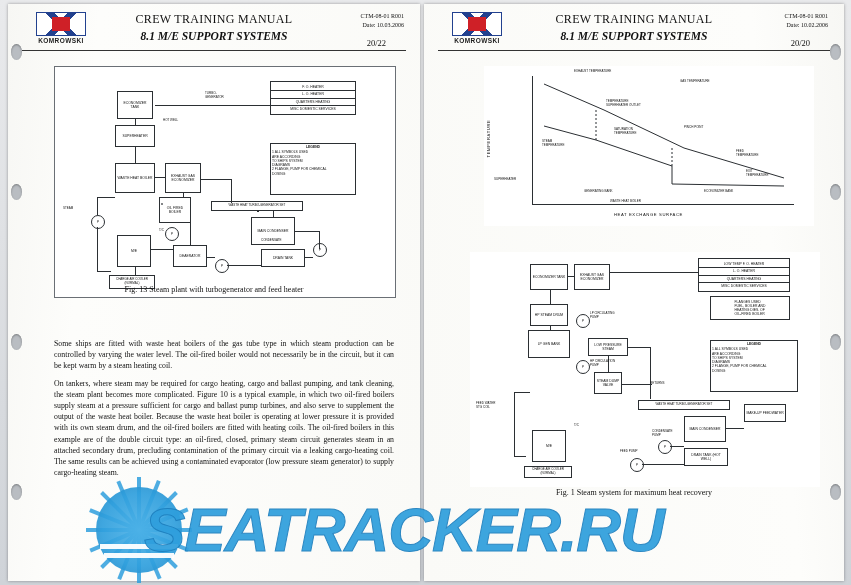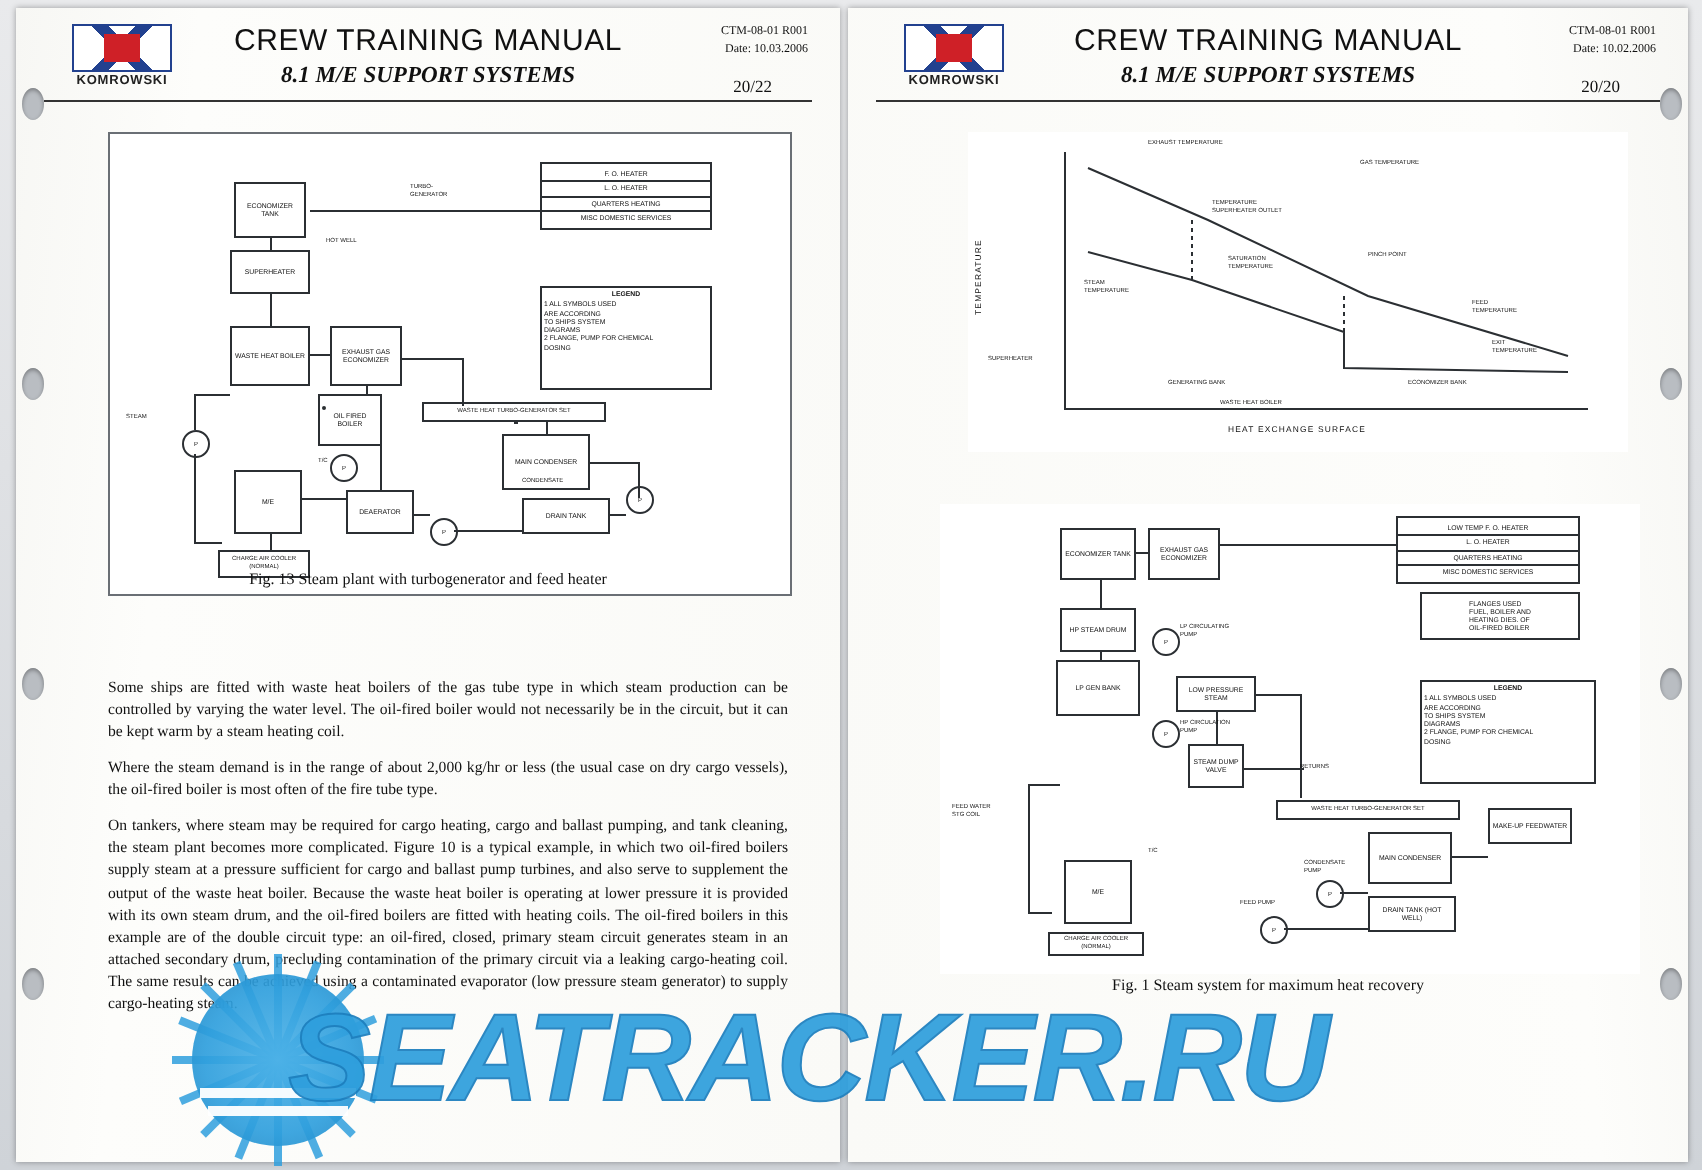--- a/index.html
+++ b/index.html
@@ -42,21 +42,21 @@
     background:
       linear-gradient(45deg,transparent 44%,#22418f 44%,#22418f 56%,transparent 56%),
       linear-gradient(-45deg,transparent 44%,#22418f 44%,#22418f 56%,transparent 56%);
   }
   .flag:after{
     content:"";position:absolute;left:15px;top:4px;width:18px;height:14px;background:#cf2027;
   }
   .logotext{font-family:"Liberation Sans",sans-serif;font-size:6.5px;font-weight:bold;
             letter-spacing:.4px;color:#222;margin-top:1px;}
   .hdr .ctr{position:absolute;left:0;right:0;top:0;text-align:center;}
-  .ctr .t1{font-size:15px;letter-spacing:.3px;color:#111;font-family:Liberation Sans, sans-serif;}
+  .ctr .t1{font-size:12px;letter-spacing:.3px;color:#111;font-family:Liberation Serif, serif;}
   .ctr .t2{font-size:11.5px;font-weight:bold;font-style:italic;margin-top:3px;color:#111;}
   .hdr .rt{position:absolute;right:2px;top:0;text-align:right;font-size:6px;line-height:1.5;color:#111;}
   .hdr .pg{position:absolute;right:20px;top:26px;font-size:8.5px;color:#111;}
   .rule{position:absolute;left:14px;right:14px;top:46px;height:1px;background:#333;}
 
   
   .figbox{position:absolute;border:1px solid #6a6f75;background:#fff;}
   .figcap{position:absolute;text-align:center;font-size:8px;color:#111;width:100%;}
 
   
@@ -203,21 +203,20 @@
     <div class="lbl sm" style="left:206px;top:172px;">CONDENSATE</div>
     <div class="lbl sm" style="left:108px;top:52px;">HOT WELL</div>
     <div class="lbl sm" style="left:150px;top:25px;">TURBO-
 GENERATOR</div>
   </div>
 
   <div class="figcap" style="left:0;top:281px;">Fig. 13   Steam plant with turbogenerator and feed heater</div>
 
   <div class="body" style="left:46px;top:334px;width:340px;">
     <p>Some ships are fitted with waste heat boilers of the gas tube type in which steam production can be controlled by varying the water level. The oil-fired boiler would not necessarily be in the circuit, but it can be kept warm by a steam heating coil.</p>
-    <p>Where the steam demand is in the range of about 2,000 kg/hr or less (the usual case on dry cargo vessels), the oil-fired boiler is most often of the fire tube type.</p>
     <p>On tankers, where steam may be required for cargo heating, cargo and ballast pumping, and tank cleaning, the steam plant becomes more complicated. Figure 10 is a typical example, in which two oil-fired boilers supply steam at a pressure sufficient for cargo and ballast pump turbines, and also serve to supplement the output of the waste heat boiler. Because the waste heat boiler is operating at lower pressure it is provided with its own steam drum, and the oil-fired boilers are fitted with heating coils. The oil-fired boilers in this example are of the double circuit type: an oil-fired, closed, primary steam circuit generates steam in an attached secondary drum, precluding contamination of the primary circuit via a leaking cargo-heating coil. The same results can be achieved using a contaminated evaporator (low pressure steam generator) to supply cargo-heating steam.</p>
   </div>
 </div>
 
 <div class="page right">
   <div class="hole" style="top:40px"></div>
   <div class="hole" style="top:180px"></div>
   <div class="hole" style="top:330px"></div>
   <div class="hole" style="top:480px"></div>
 

